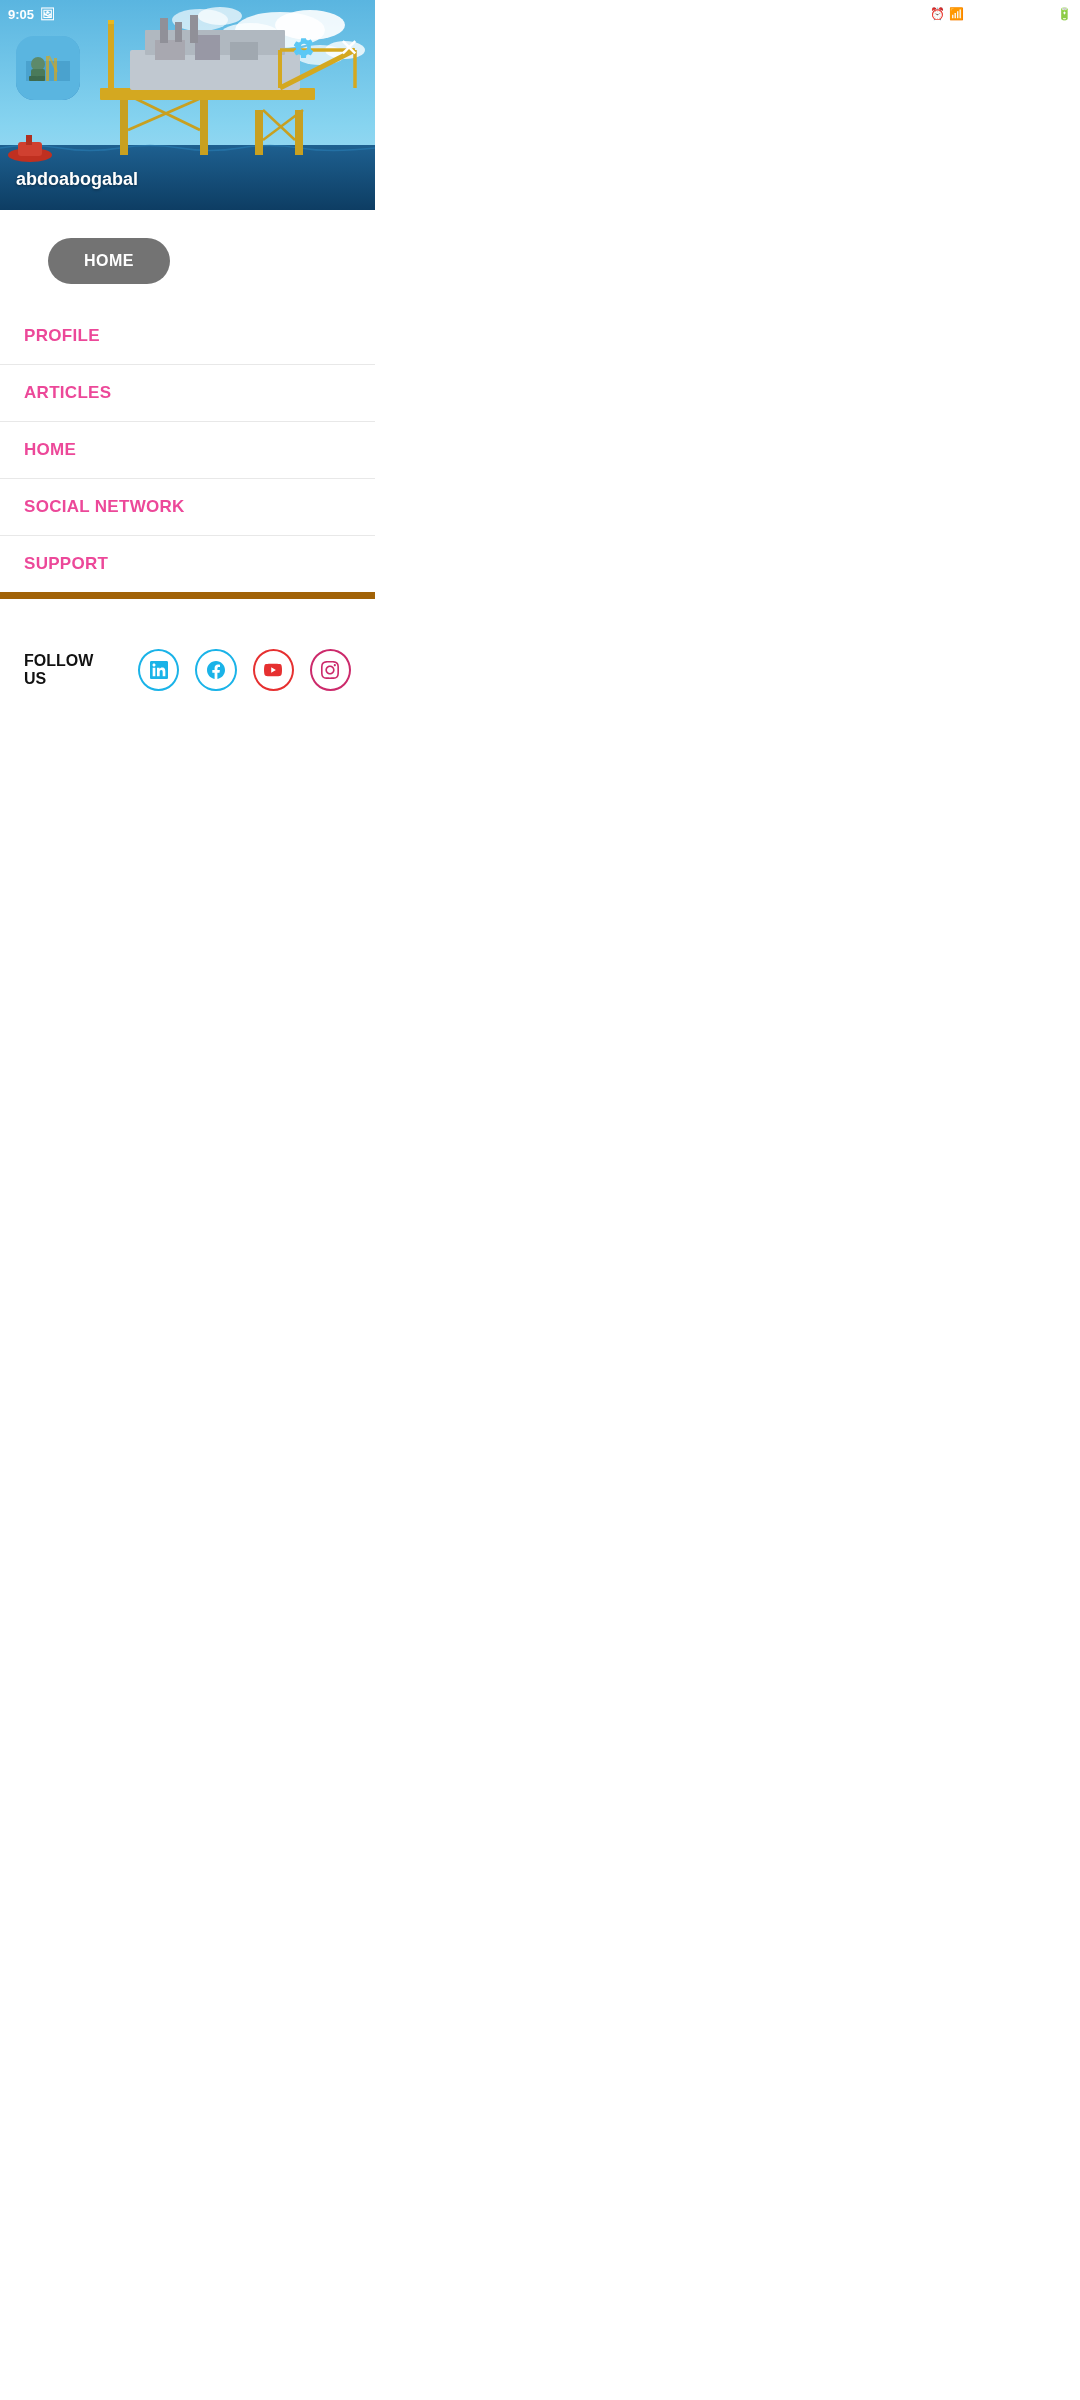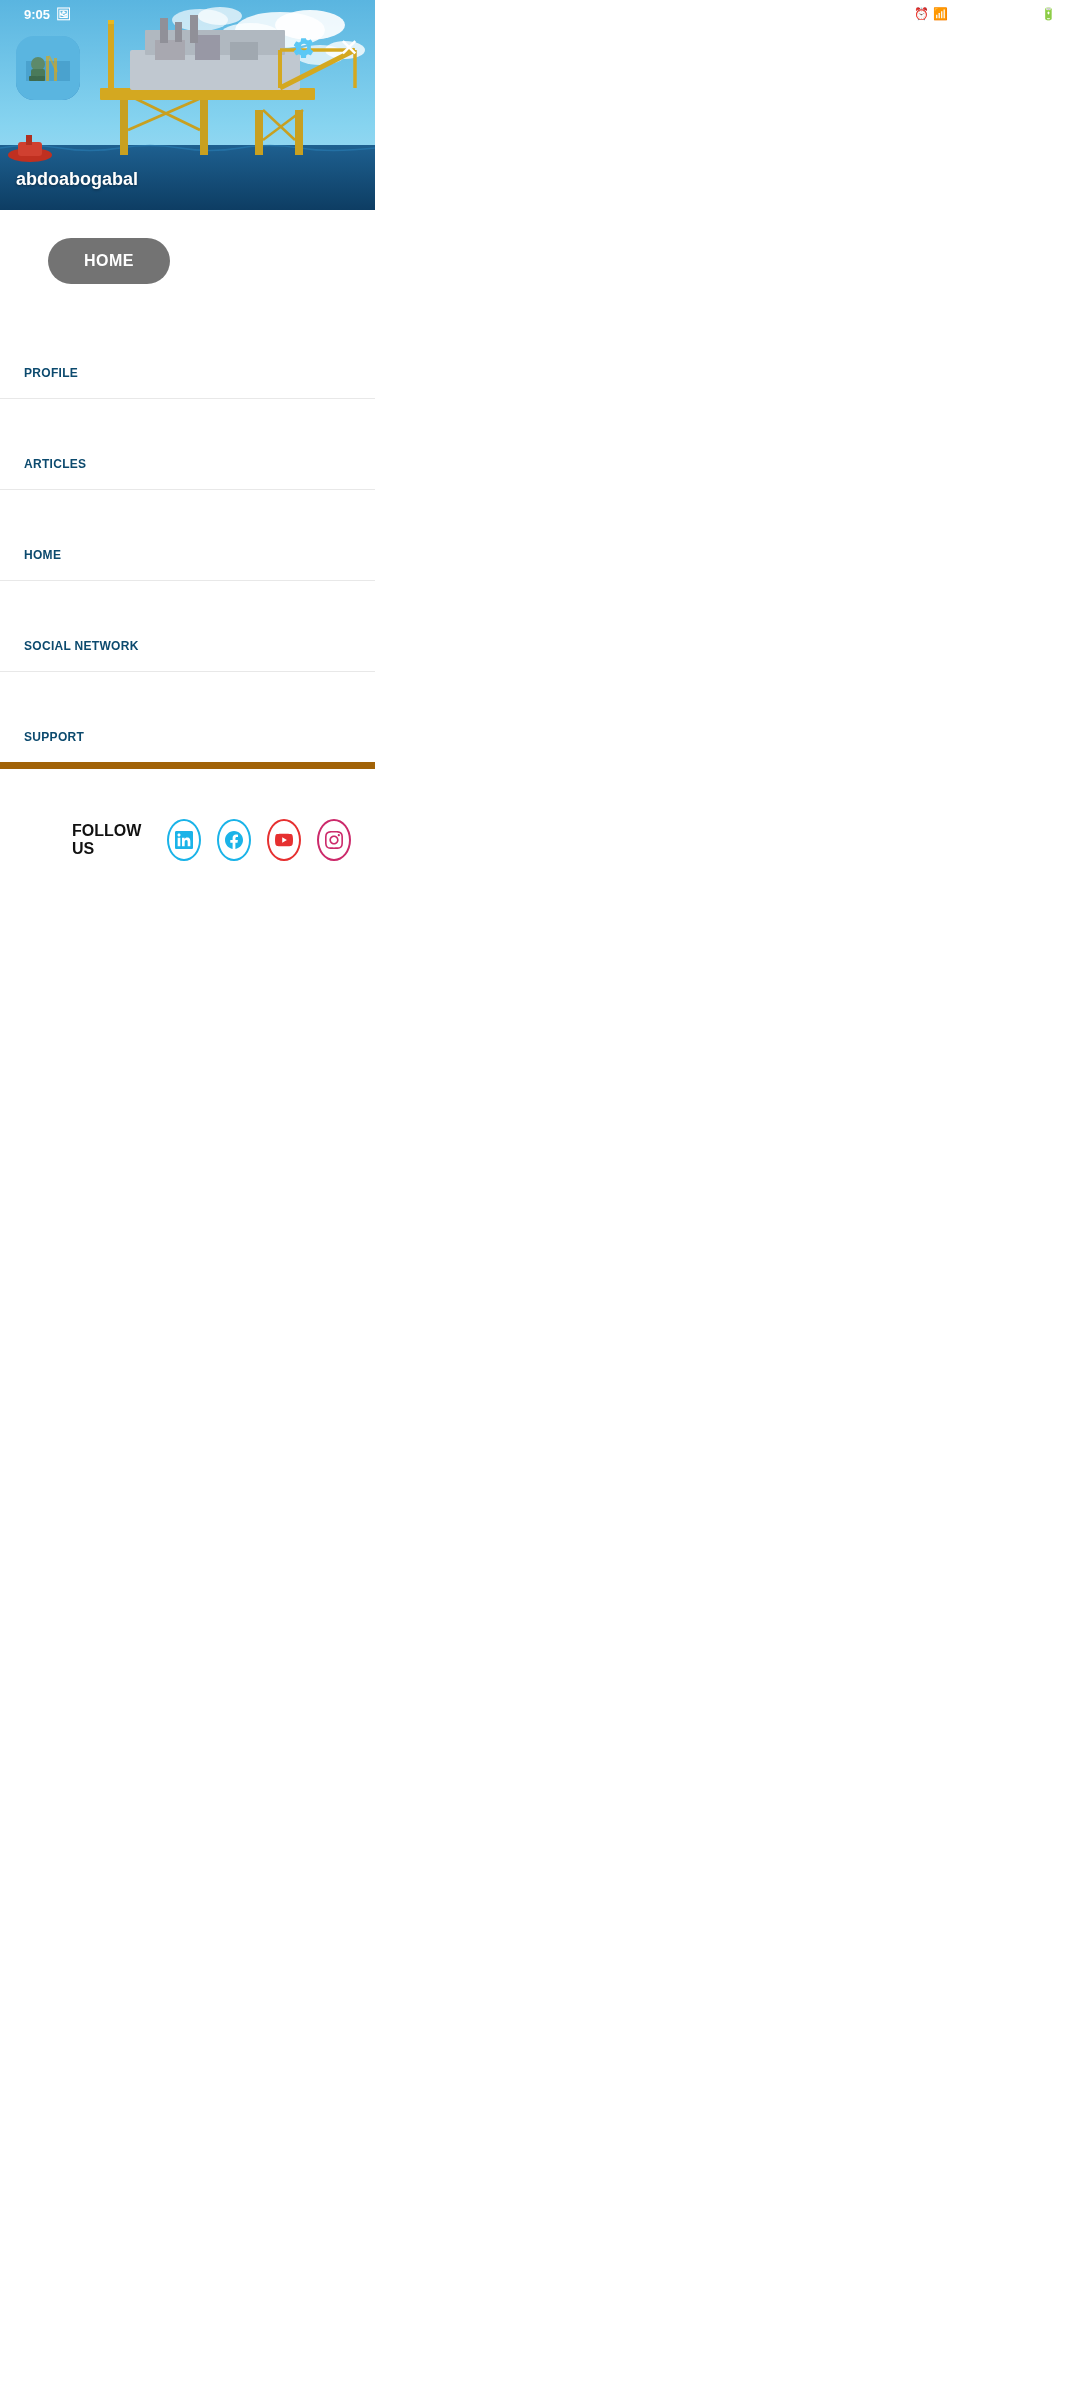--- a/index.html
+++ b/index.html
@@ -20,21 +20,21 @@
     
     .status-bar {
       position: absolute;
       top: 0;
       left: 0;
       right: 0;
       height: 28px;
       display: flex;
       align-items: center;
       justify-content: space-between;
-      padding: 0 24px;
+      padding: 0 8px;
       z-index: 10;
       color: #fff;
       font-size: 13px;
       font-weight: 600;
     }
 
     .status-bar-left {
       display: flex;
       align-items: center;
       gap: 6px;
@@ -148,34 +148,32 @@
       padding: 18px 24px;
       border-bottom: 1px solid #e8e8e8;
       cursor: pointer;
     }
 
     .nav-item:last-child {
       border-bottom: 7px solid #a16207;
     }
 
     .nav-item-label {
-      font-size: 12px;
+      font-size: 17px;
       font-weight: 700;
-      color: #0c4a6e;
+      color: #ec4899;
       letter-spacing: 0.3px;
-      margin-top: 40px;
     }
 
     
     .footer {
       padding: 30px 24px 20px 24px;
       display: flex;
       align-items: center;
       gap: 16px;
-      margin-left: 48px;
     }
 
     .follow-label {
       font-size: 16px;
       font-weight: 800;
       color: #111;
       margin-right: 4px;
     }
 
     .social-icon {

